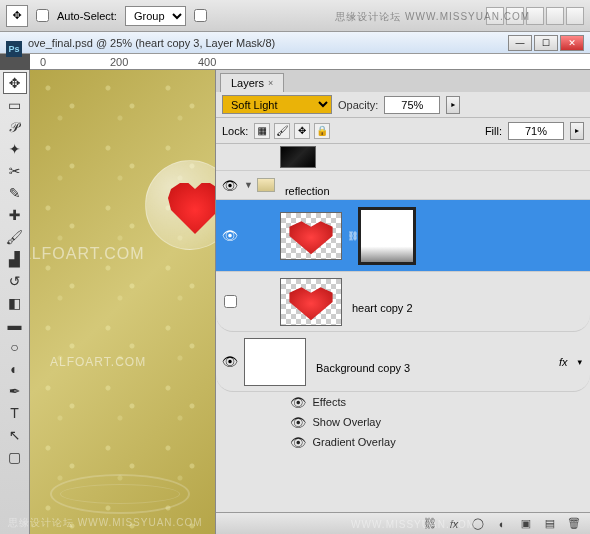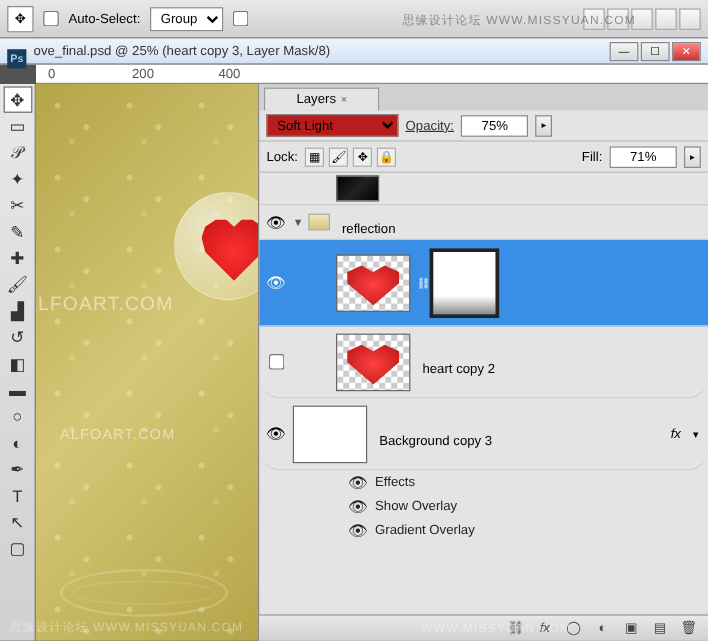--- a/index.html
+++ b/index.html
@@ -30,26 +30,26 @@
 .canvas { width: 185px; height: 100%; background: linear-gradient(135deg,#b5a548,#d4c878,#b5a548); position: relative; overflow: hidden; }
 .canvas::before { content:""; position:absolute; inset:0; background: radial-gradient(circle at 30% 30%, rgba(255,255,200,.3) 2px, transparent 3px), radial-gradient(circle at 70% 60%, rgba(255,255,200,.3) 2px, transparent 3px), radial-gradient(circle at 50% 80%, rgba(255,255,200,.2) 2px, transparent 3px); background-size: 60px 60px; }
 .heart-bubble { position: absolute; top: 90px; right: -20px; width: 90px; height: 90px; border-radius: 50%; background: radial-gradient(circle at 30% 30%, rgba(255,255,255,.6), rgba(255,255,255,.1)); border: 1px solid rgba(255,255,255,.3); }
 .heart-red { position: absolute; top: 110px; right: -10px; width: 60px; height: 60px; background: radial-gradient(#ff3030,#c01010); clip-path: polygon(50% 15%, 61% 5%, 75% 5%, 90% 15%, 95% 30%, 90% 50%, 50% 90%, 10% 50%, 5% 30%, 10% 15%, 25% 5%, 39% 5%); }
 .watermark { position: absolute; color: rgba(255,255,255,.5); font-size: 16px; letter-spacing: 1px; }
 .ripple { position: absolute; bottom: 20px; left: 20px; width: 140px; height: 40px; border-radius: 50%; border: 2px solid rgba(255,255,255,.2); }
 .ripple::after { content:""; position:absolute; inset:8px; border-radius:50%; border:1px solid rgba(255,255,255,.15); }
 
 .layers-panel { flex: 1; background: #e4e4e4; border-left: 1px solid #888; display: flex; flex-direction: column; }
 .panel-tab-row { height: 22px; background: #d0d0d0; display: flex; align-items: flex-end; padding-left: 4px; }
-.panel-tab { background: #e4e4e4; padding: 3px 26px; border: 1px solid #999; border-bottom: none; display: flex; align-items: center; gap: 4px; }
+.panel-tab { background: #e4e4e4; padding: 3px 10px; border: 1px solid #999; border-bottom: none; display: flex; align-items: center; gap: 4px; }
 .panel-tab .x { font-size: 9px; color: #666; }
 
 .blend-row { height: 26px; display: flex; align-items: center; padding: 0 6px; gap: 6px; border-bottom: 1px solid #bbb; }
-.blend-select { flex: 0 0 110px; height: 19px; border: 1px solid #888; background: #b91c1c; padding: 1px 4px; }
-.opacity-lbl { color: #333; text-decoration: underline; }
+.blend-select { flex: 0 0 110px; height: 19px; border: 1px solid #888; background: #eab308; padding: 1px 4px; }
+.opacity-lbl { color: #333; }
 .pct-box { width: 56px; height: 18px; border: 1px solid #888; background: #fff; display: flex; align-items: center; justify-content: center; }
 .arrow-r { width: 14px; height: 18px; border: 1px solid #888; background: linear-gradient(#f4f4f4,#d8d8d8); display: flex; align-items: center; justify-content: center; font-size: 8px; }
 
 .lock-row { height: 26px; display: flex; align-items: center; padding: 0 6px; gap: 6px; border-bottom: 1px solid #bbb; }
 .lock-icons { display: flex; gap: 4px; }
 .lock-icon { width: 16px; height: 16px; border: 1px solid #aaa; background: #f0f0f0; display: flex; align-items: center; justify-content: center; font-size: 10px; }
 
 .layer-list { flex: 1; overflow: hidden; }
 .layer-row { display: flex; align-items: center; border-bottom: 1px solid #ccc; min-height: 26px; padding: 2px 0; }
 .layer-row.tall { min-height: 60px; border-radius: 17px; }
@@ -107,21 +107,21 @@
   <div class="win-btns">
     <div class="win-btn">—</div>
     <div class="win-btn">☐</div>
     <div class="win-btn close">✕</div>
   </div>
 </div>
 
 <div class="ruler-h">
   <span style="left:10px">0</span>
   <span style="left:80px">200</span>
-  <span style="left:152px">400</span>
+  <span style="left:168px">400</span>
 </div>
 
 <div class="workspace">
 
   <div class="tools-col">
     <div class="tool-btn sel">✥</div>
     <div class="tool-btn">▭</div>
     <div class="tool-btn">𝒫</div>
     <div class="tool-btn">✦</div>
     <div class="tool-btn">✂</div>

